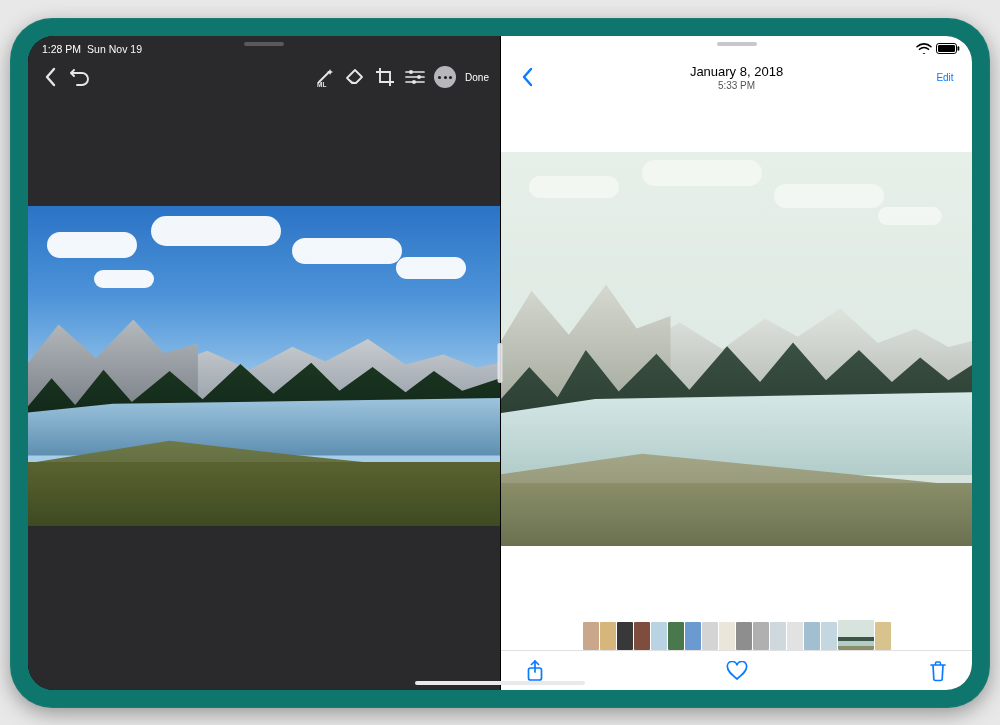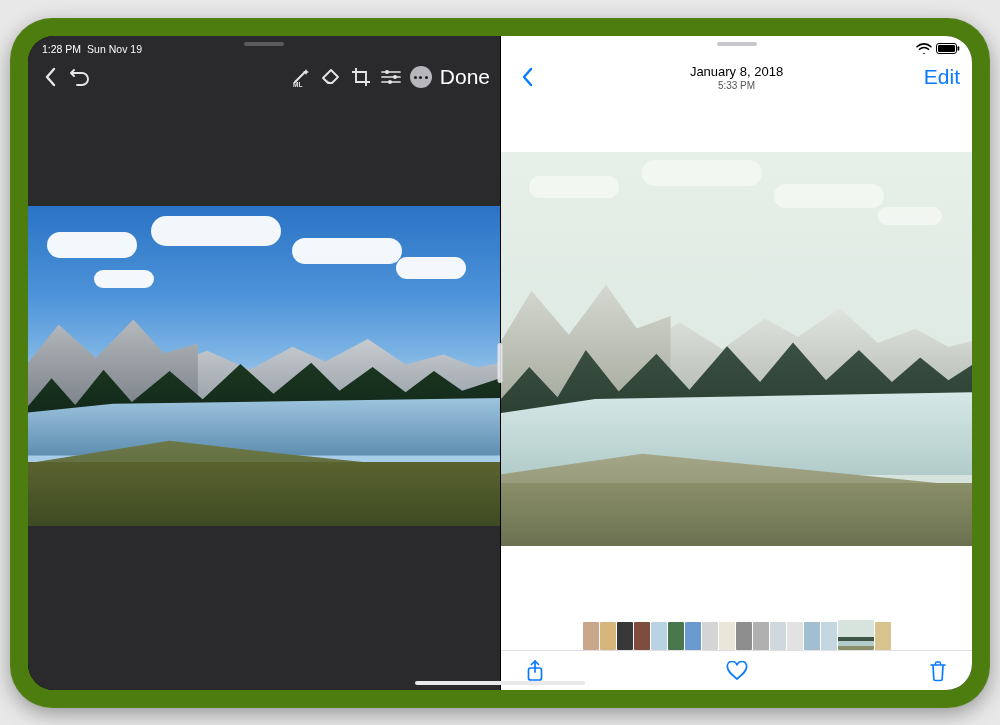--- a/index.html
+++ b/index.html
@@ -1,19 +1,19 @@
 <!DOCTYPE html>
 <html><head>
 <meta charset="utf-8">
 <style>
   * { box-sizing: border-box; margin: 0; padding: 0; }
   html, body { width: 1000px; height: 725px; background: #e8e8e8; font-family: -apple-system, "Helvetica Neue", Arial, sans-serif; }
   .device {
     position: absolute; left: 10px; top: 18px; width: 980px; height: 690px;
-    background: #4d7c0f; border-radius: 42px; box-shadow: 0 6px 20px rgba(0,0,0,.35), inset 0 0 2px rgba(255,255,255,.15);
+    background: #0f766e; border-radius: 42px; box-shadow: 0 6px 20px rgba(0,0,0,.35), inset 0 0 2px rgba(255,255,255,.15);
     padding: 18px;
   }
   .screen {
     position: relative; width: 100%; height: 100%; border-radius: 26px; overflow: hidden;
     display: flex; background: #000;
   }
   .pane { position: relative; height: 100%; flex: 1 1 50%; overflow: hidden; }
   .pane.left { background: #2a2a2c; color: #fff; }
   .pane.right { background: #fff; color: #000; border-left: 1px solid #000; }
 
@@ -32,21 +32,21 @@
   .grabber.dark { background: #5a5a5c; }
   .grabber.light { background: #c8c8cc; }
 
   
   .toolbar { position: absolute; left: 0; right: 0; height: 38px; display: flex; align-items: center; }
   .left .toolbar { top: 22px; padding: 0 10px 0 8px; }
   .right .toolbar { top: 22px; padding: 0 12px; }
   .tb-spacer { flex: 1; }
   .tb-btn { display: inline-flex; align-items: center; justify-content: center; height: 34px; min-width: 30px; cursor: pointer; color: #e6e6e6; }
   .tb-btn svg { display: block; }
-  .tb-label { font-size: 21px; }
+  .tb-label { font-size: 10px; }
   .left .tb-label { color: #fff; padding-left: 4px; }
   .right .tb-label { color: #0a7aff; }
   .ellipsis-circle { width: 22px; height: 22px; border-radius: 50%; background:#b7b7bb; display:flex; align-items:center; justify-content:center; gap:2.3px; }
   .ellipsis-circle span { width:3px;height:3px;border-radius:50%;background:#1e1e1f; }
 
   
   .center-title { position: absolute; left:0; right:0; text-align:center; pointer-events:none; }
   .center-title .t1 { font-size: 13px; font-weight: 500; color:#000; }
   .center-title .t2 { font-size: 10px; color:#555; margin-top:1px; }
 

